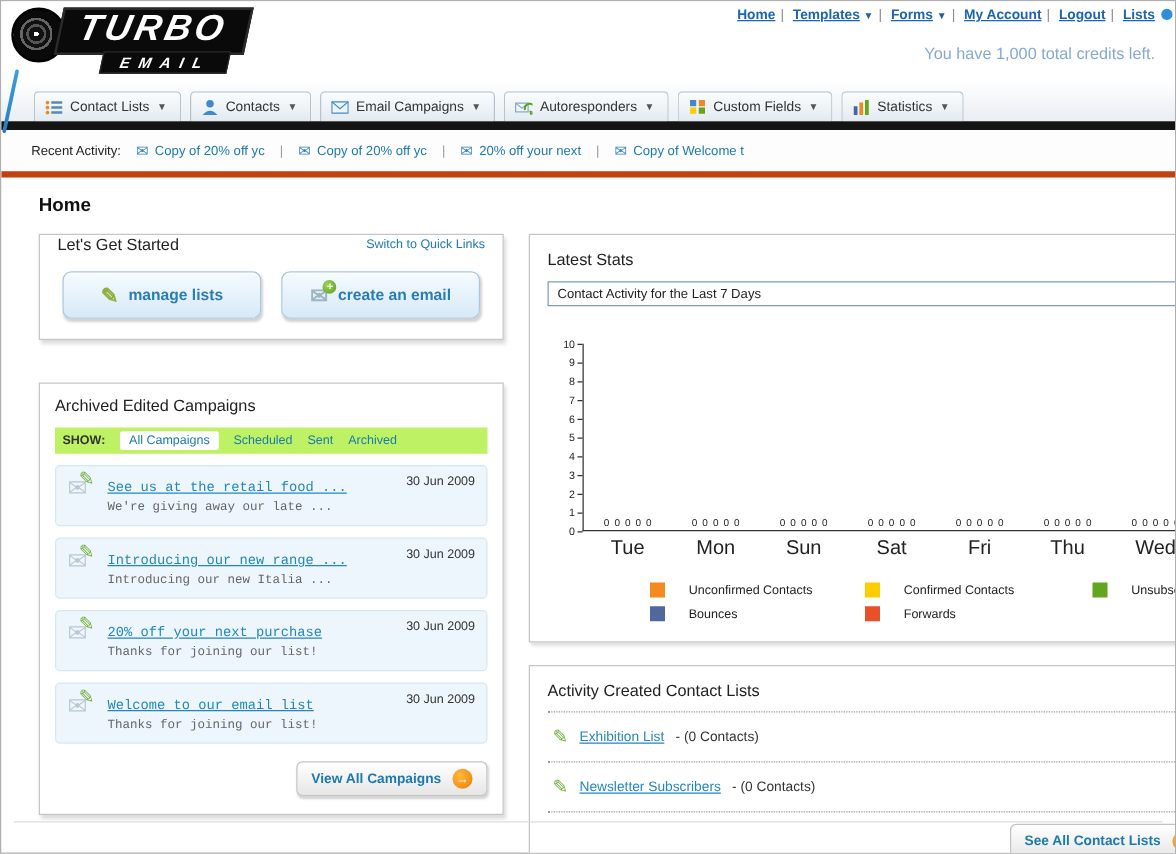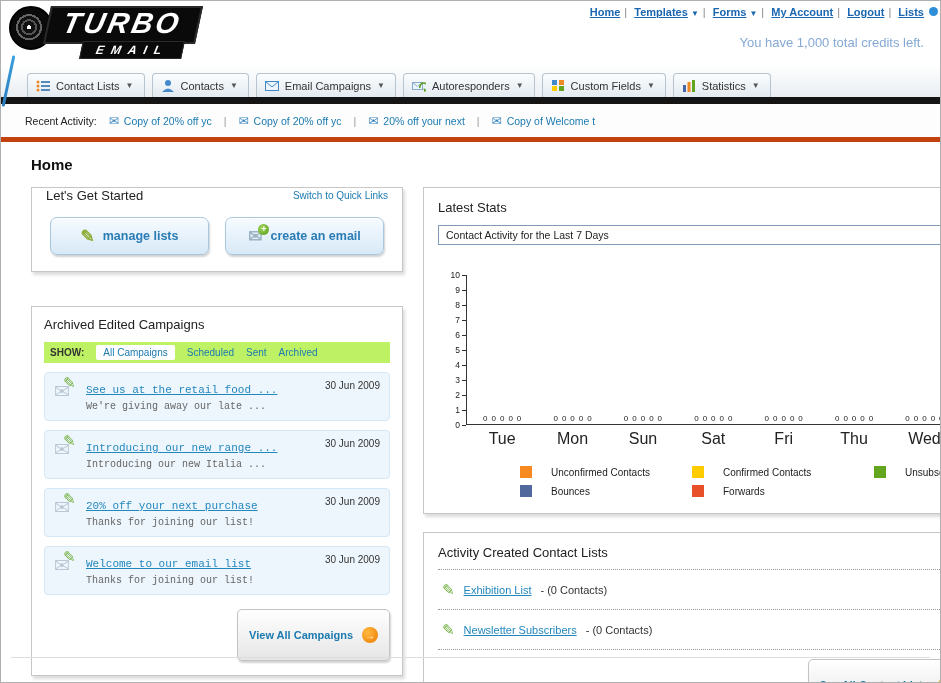--- a/index.html
+++ b/index.html
@@ -78,21 +78,21 @@
   .filter.active { background:#fff; padding:2px 7px; border-radius:2px; }
   .camp-item { display:flex; background:#eef6fd; border:1px solid #d5e7f4; border-radius:4px; margin-top:9px; padding:7px 9px 8px; }
   .camp-icon { width:32px; font-size:19px; color:#b9c8d4; position:relative; flex:none; }
   .camp-icon .pencil-over { position:absolute; left:9px; top:-6px; color:#6fae3c; font-size:15px; }
   .camp-text { flex:1;font-family:Liberation Mono, monospace; }
   .camp-link { font-size:11px; color:#2287bd; text-decoration:underline; cursor:pointer; }
   .camp-sub { font-size:10px; color:#666; margin-top:3px; }
   .camp-date { font-size:10px; color:#333; flex:none; margin-left:8px; }
   .view-all-row { display:flex; justify-content:flex-end; margin-top:14px; }
   .pill-btn { display:flex; align-items:center; gap:9px; border:1px solid #c3c3c3; border-radius:5px;
-    background:linear-gradient(#ffffff,#e6e6e6); padding:17px 11px; font-size:11px; font-weight:bold; color:#1b7ab0;
+    background:linear-gradient(#ffffff,#e6e6e6); padding:5px 11px; font-size:11px; font-weight:bold; color:#1b7ab0;
     box-shadow:1px 2px 2px rgba(0,0,0,0.18); cursor:pointer; }
   .orange-circle { width:16px; height:16px; border-radius:50%;
     background:radial-gradient(circle at 35% 35%, #ffb93f, #ee7a00); color:#fff; font-size:10px; font-weight:bold;
     display:flex; align-items:center; justify-content:center; }
 
   
   .stats-panel { padding:12px 14px 12px; }
   .stats-panel .panel-title { margin-bottom:10px; }
   .stats-select { border:1px solid #7f9db9; height:20px; display:flex; align-items:center; justify-content:space-between;
     padding:0 4px 0 7px; font-size:10.5px; color:#222; background:#fff; cursor:pointer; }

